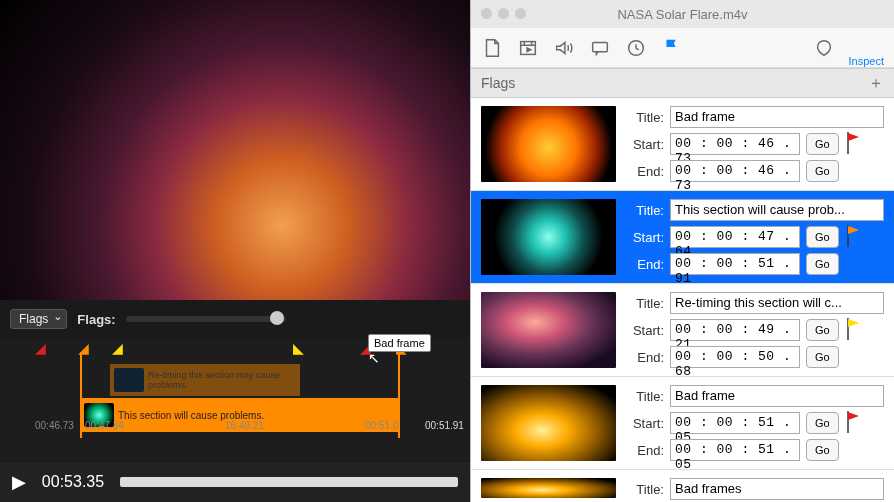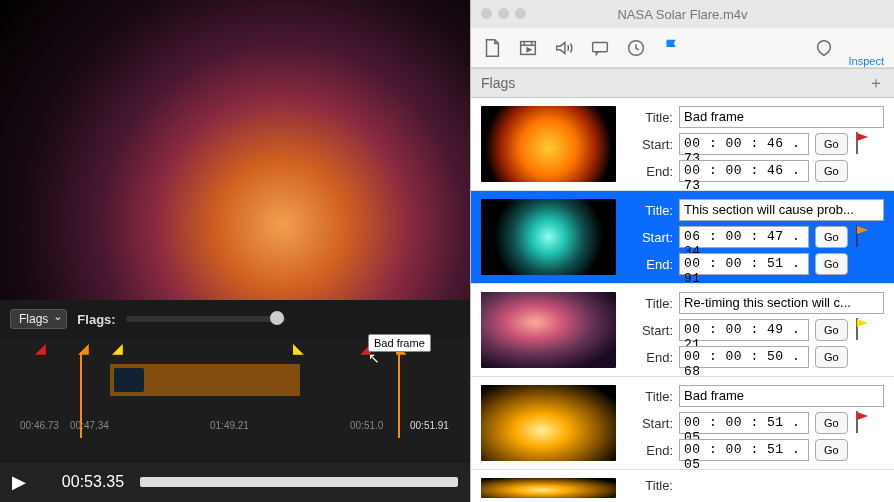--- a/index.html
+++ b/index.html
@@ -17,46 +17,46 @@
 .timeline { position: absolute; top: 338px; left: 0; right: 0; height: 122px; background: rgba(30,30,30,0.85); }
 .tl-track { position: relative; height: 100px; }
 .tl-note1 { position: absolute; top: 26px; left: 110px; width: 190px; height: 32px; background: rgba(255,140,0,0.45); display:flex; align-items:center; gap:4px; padding:2px 4px; font-size:9px; color:#333; }
 .tl-note2 { position: absolute; top: 60px; left: 80px; width: 320px; height: 34px; background: #ff8c00; display:flex; align-items:center; gap:4px; padding:2px 4px; font-size:10px; color:#222; }
 .tl-thumb { width: 30px; height: 24px; background: #123; border-radius:2px; flex-shrink:0; }
 .tl-flag { position:absolute; top:2px; font-size:14px;}
 .tl-flagline { position:absolute; top:14px; width:2px; height:86px; }
 .tl-tooltip { position:absolute; top:-4px; left:368px; background:#fff; color:#000; font-size:11px; padding:2px 5px; border:1px solid #888; border-radius:2px; white-space:nowrap; z-index:10;}
 .tl-cursor { position:absolute; top:12px; left:368px; font-size:14px; color:#fff; z-index:11; }
 
-.tl-time-row { position:absolute; bottom:2px; left:0; right:0; height:16px; color:#888; font-size:10px; }
+.tl-time-row { position:absolute; bottom:2px; left:15px; right:0; height:16px; color:#888; font-size:10px; }
 .tl-time-row span { position:absolute; }
 
 .playback-bar { position: absolute; bottom: 0; left: 0; right: 0; height: 40px; background: #222; display: flex; align-items: center; padding: 0 12px; gap: 16px; }
 .play-btn { color:#fff; font-size:18px; cursor:pointer; }
-.playhead-time { color: #fff; font-size: 16px; font-weight: 400; margin-left: 20px; }
+.playhead-time { color: #fff; font-size: 16px; font-weight: 400; }
 .scrubber { flex:1; height: 10px; background: #ddd; border-radius: 2px; position:relative; }
 
 .right-pane { width: 424px; height: 502px; background: #f2f2f2; display: flex; flex-direction: column; border-left:1px solid #bbb; }
 .win-titlebar { height: 28px; display:flex; align-items:center; justify-content:center; position:relative; color:#777; font-size:13px; background:#e8e8e8; }
 .traffic-lights { position:absolute; left:10px; top:8px; display:flex; gap:6px; }
 .traffic-lights i { width:11px; height:11px; border-radius:50%; background:#ccc; display:block; }
 
 .toolbar { height: 40px; display:flex; align-items:center; padding:0 10px; gap:14px; background:#f7f7f7; border-bottom:1px solid #ddd; }
 .toolbar .tb-icon { width:22px; height:22px; display:flex; align-items:center; justify-content:center; color:#6a6a6a; }
 .toolbar .tb-icon.active { color:#0a84ff; }
 .toolbar .spacer { flex:1; }
 .toolbar .side-links { font-size:11px; line-height:13px; text-align:left; }
 .toolbar .side-links .inspect { color:#0a84ff;margin-top:41px; }
 .toolbar .side-links .edit { color:#999; }
 
 .section-header { height: 30px; background:#e8e8e8; border-top:1px solid #ccc; border-bottom:1px solid #ccc; display:flex; align-items:center; padding:0 10px; color:#666; font-size:14px; justify-content:space-between; }
 .section-header .plus { color:#777; font-size:16px; }
 
 .flag-list { flex:1; overflow:hidden; }
-.flag-item { display:flex; padding:8px 10px; gap:17px; border-bottom:1px solid #ddd; background:#fff; }
+.flag-item { display:flex; padding:8px 10px; gap:8px; border-bottom:1px solid #ddd; background:#fff; }
 .flag-item.selected { background:#0a6cff; }
 .flag-item.selected .fld-label { color:#fff; }
 .flag-item .thumb { width:135px; height:76px; background:#000; border-radius:1px; flex-shrink:0; }
 .thumb.orange { background: radial-gradient(circle at 50% 55%, #ffcc33 0%, #ff7700 35%, #992200 60%, #000 80%); }
 .thumb.teal { background: radial-gradient(circle at 50% 50%, #8affee 0%, #20c0b0 22%, #105050 45%, #000 70%); }
 .thumb.purple { background: radial-gradient(ellipse at 40% 40%, #ffaa99 0%, #cc5577 25%, #663355 50%, #1a0a20 80%); }
 .thumb.gold { background: radial-gradient(ellipse at 45% 60%, #ffee99 0%, #ffaa00 25%, #885500 55%, #000 85%); }
 .flag-item .fields { flex:1; display:flex; flex-direction:column; gap:4px; font-size:13px; }
 .fld-row { display:flex; align-items:center; gap:6px; }
 .fld-label { width:40px; text-align:right; color:#333; }
@@ -88,26 +88,31 @@
       <span class="tl-flag" style="left:78px;color:#ff8c00">◢</span>
       <div class="tl-flagline" style="left:80px;background:#ff8c00"></div>
       <span class="tl-flag" style="left:112px;color:#ffe000">◢</span>
       <span class="tl-flag" style="left:293px;color:#ffe000">◣</span>
       <span class="tl-flag" style="left:360px;color:#e02020">◢</span>
       <span class="tl-flag" style="left:396px;color:#ff8c00">◣</span>
       <div class="tl-flagline" style="left:398px;background:#ff8c00"></div>
 
       <div class="tl-note1">
         <div class="tl-thumb"></div>
+        <span>Re-timing this section may cause problems.</span>
+      </div>
+      <div class="tl-note2">
+        <div class="tl-thumb" style="background:radial-gradient(circle,#6fe 0%,#0a6 40%,#000 80%)"></div>
+        <span>This section will cause problems.</span>
       </div>
 
       <div class="tl-time-row">
         <span style="left:20px">00:46.73</span>
         <span style="left:70px">00:47.34</span>
-        <span style="left:210px">01:49.21</span>
+        <span style="left:210px">16:49.21</span>
         <span style="left:350px">00:51.0</span>
         <span style="left:410px;color:#ddd">00:51.91</span>
       </div>
     </div>
   </div>
 
   <div class="playback-bar">
     <span class="play-btn">▶</span>
     <span class="playhead-time">00:53.35</span>
     <div class="scrubber"></div>
@@ -207,21 +212,21 @@
       </div>
       <div class="flag-item selected">
         <div class="thumb teal"></div>
         <div class="fields">
           <div class="fld-row">
             <span class="fld-label">Title:</span>
             <div class="fld-input">This section will cause prob...</div>
           </div>
           <div class="fld-row">
             <span class="fld-label">Start:</span>
-            <div class="fld-time">06 : 00 : 47 . 34</div>
+            <div class="fld-time">00 : 00 : 47 . 64</div>
             <button class="go-btn">Go</button>
             <span class="flag-icon">
               <svg viewBox="0 0 16 22">
                 <line x1="3" y1="0" x2="3" y2="22" stroke="#333" stroke-width="1.5"></line>
                 <path d="M3 1 L14 5 L3 9 Z" fill="#ff8c00"></path>
               </svg>
             </span>
           </div>
           <div class="fld-row">
             <span class="fld-label">End:</span>
@@ -281,17 +286,18 @@
             <button class="go-btn">Go</button>
             <span style="width:18px"></span>
           </div>
         </div>
       </div>
       <div class="flag-item" style="border-bottom: none;">
         <div class="thumb gold" style="height:20px"></div>
         <div class="fields">
           <div class="fld-row">
             <span class="fld-label">Title:</span>
+            <div class="fld-input">Bad frames</div>
           </div>
         </div>
       </div>
     </div>
 </div>
 
 </body></html>

